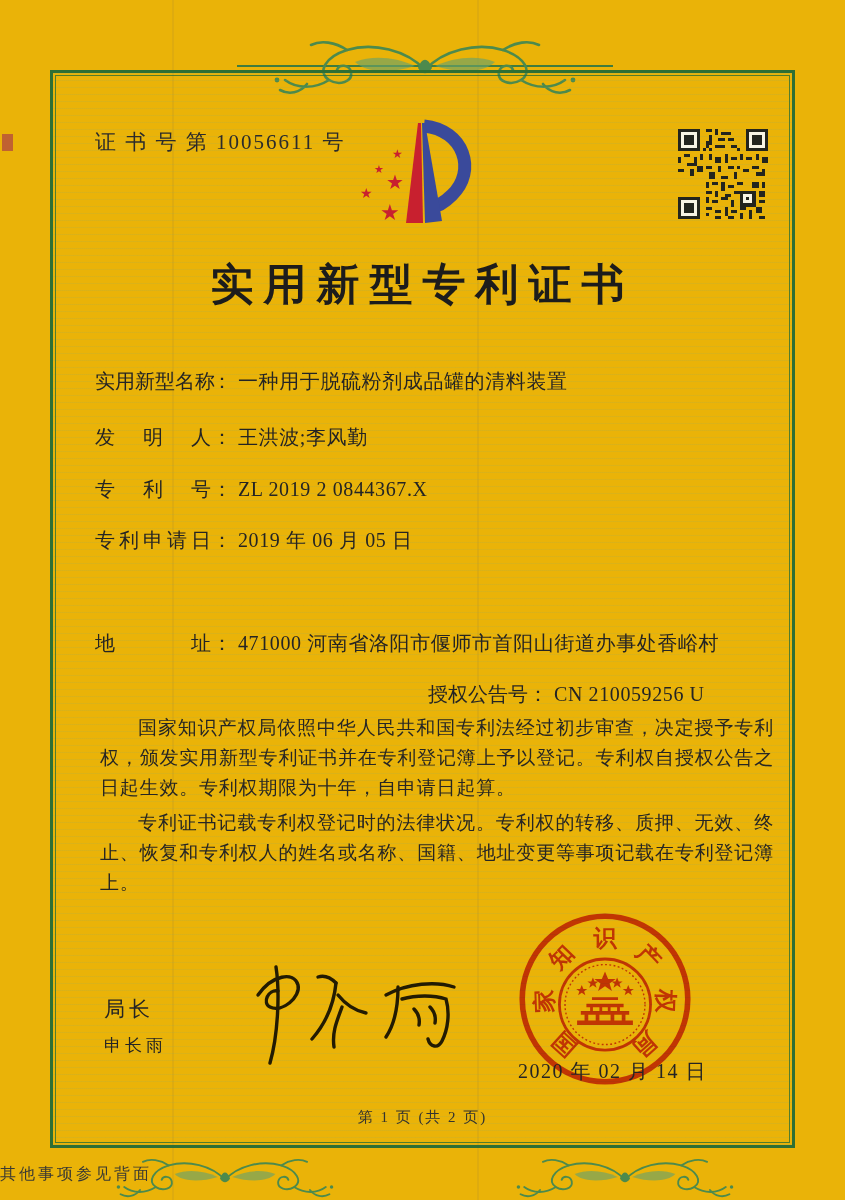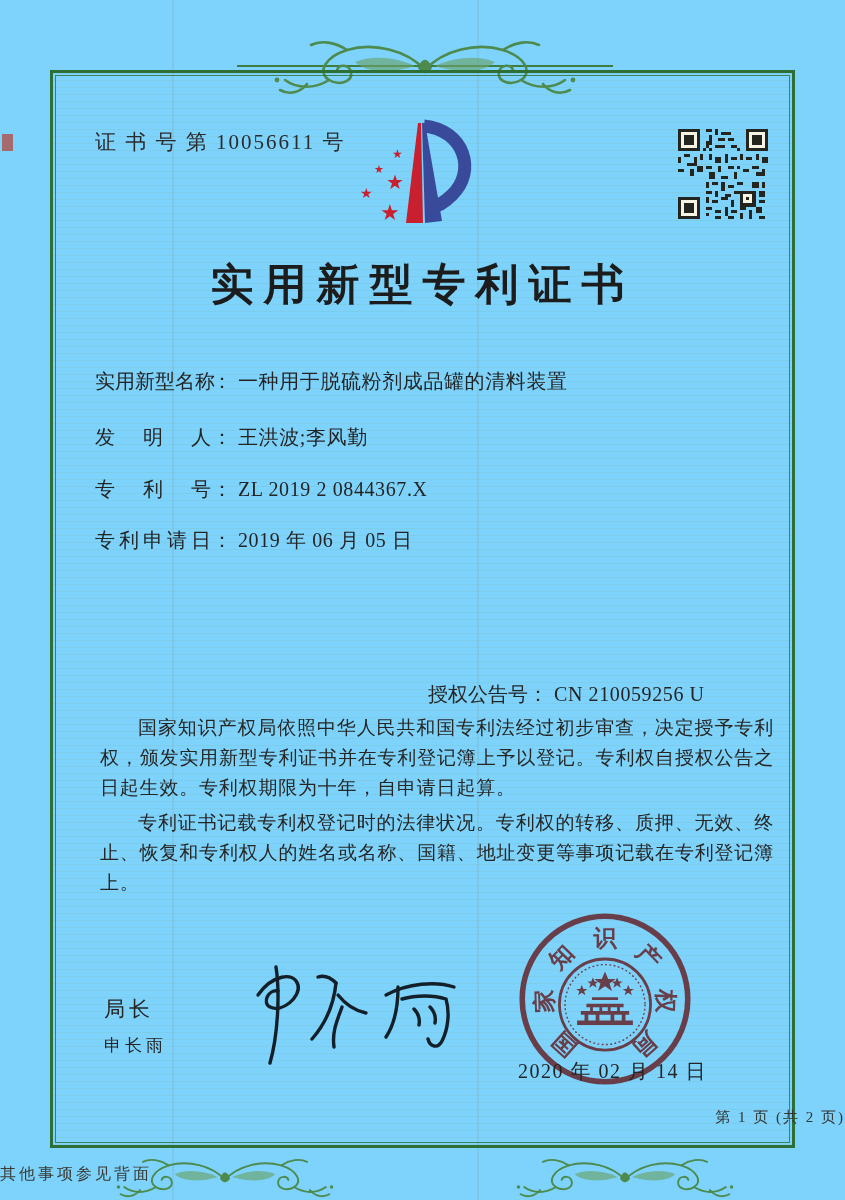--- a/index.html
+++ b/index.html
@@ -1,18 +1,18 @@
 <!DOCTYPE html>
 <html><head>
 <meta charset="utf-8">
 <style>
   html,body{margin:0;padding:0;background:#e8e4d4;}
   .page{
     position:relative;width:845px;height:1200px;margin:0 auto;
-    background:#7dd3fc;overflow:hidden;
+    background:#eab308;overflow:hidden;
     font-family:"Liberation Serif","DejaVu Serif",serif;
   }
   .abs{position:absolute;}
   
   .crease{position:absolute;top:0;bottom:0;width:2px;background:rgba(120,110,80,0.10);}
   .edge-mark{position:absolute;left:2px;top:134px;width:11px;height:17px;background:#b2473f;opacity:.75;}
   
   .frame{
     position:absolute;left:50px;top:70px;width:745px;height:1078px;
     border:3px solid #2e6f35;box-sizing:border-box;
@@ -26,21 +26,21 @@
   .fcolon{margin-left:1px;}
   .fvalue{margin-left:6px;letter-spacing:0.6px;}
   .frow2{position:absolute;left:428px;font-size:20px;color:#242424;white-space:nowrap;}
   .paras{left:95px;top:708px;width:684px;font-size:19px;line-height:30px;color:#262624;text-align:justify;letter-spacing:0.8px;}
   .paras p{margin:5px;text-indent:2em;}
   .director-title{left:104px;top:995px;font-size:21px;letter-spacing:4px;color:#242424;}
   .director-name{left:104px;top:1034px;font-size:17px;letter-spacing:4px;color:#242424;}
   .sig{left:218px;top:958px;width:250px;height:112px;mix-blend-mode:multiply;}
   .seal{left:512px;top:906px;width:186px;height:186px;mix-blend-mode:multiply;opacity:.92;}
   .seal-date{left:518px;top:1058px;font-size:20px;letter-spacing:1.5px;color:#242424;white-space:nowrap;}
-  .page-num{left:0;right:0;top:1108px;text-align:right;font-size:15px;letter-spacing:2px;color:#33332f;}
+  .page-num{left:0;right:0;top:1108px;text-align:center;font-size:15px;letter-spacing:2px;color:#33332f;}
   .back-note{left:0;right:0;top:1164px;font-size:16px;letter-spacing:3px;color:#3a3a33;}
   .logo{left:352px;top:113px;width:150px;height:118px;}
   .qr{left:678px;top:129px;width:90px;height:90px;}
   .orn-top{left:235px;top:30px;width:380px;height:72px;}
   .orn-bl{left:112px;top:1156px;width:226px;height:42px;}
   .orn-br{left:512px;top:1156px;width:226px;height:42px;}
   svg{display:block;}
 </style>
 </head>
 <body>
@@ -126,20 +126,23 @@
   </div>
   <div class="frow" style="top:424px">
     <span class="flabel">发明人</span><span class="fcolon">：</span><span class="fvalue">王洪波;李风勤</span>
   </div>
   <div class="frow" style="top:476px">
     <span class="flabel">专利号</span><span class="fcolon">：</span><span class="fvalue">ZL 2019 2 0844367.X</span>
   </div>
   <div class="frow" style="top:527px">
     <span class="flabel">专利申请日</span><span class="fcolon">：</span><span class="fvalue">2019 年 06 月 05 日</span>
   </div>
+  <div class="frow" style="top:630px">
+    <span class="flabel">地址</span><span class="fcolon">：</span><span class="fvalue">471000 河南省洛阳市偃师市首阳山街道办事处香峪村</span>
+  </div>
   <div class="frow2" style="top:681px">
     <span>授权公告号</span><span>：</span><span class="fvalue">CN 210059256 U</span>
   </div>
 
   <div class="abs paras">
     <p>国家知识产权局依照中华人民共和国专利法经过初步审查，决定授予专利权，颁发实用新型专利证书并在专利登记簿上予以登记。专利权自授权公告之日起生效。专利权期限为十年，自申请日起算。</p>
     <p>专利证书记载专利权登记时的法律状况。专利权的转移、质押、无效、终止、恢复和专利权人的姓名或名称、国籍、地址变更等事项记载在专利登记簿上。</p>
   </div>
 
   <div class="abs director-title">局长</div>

